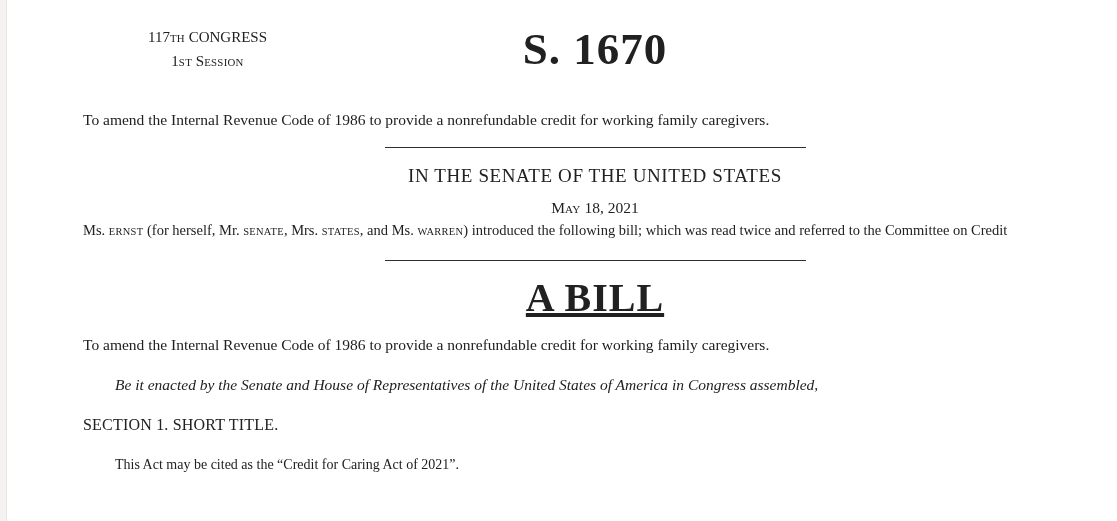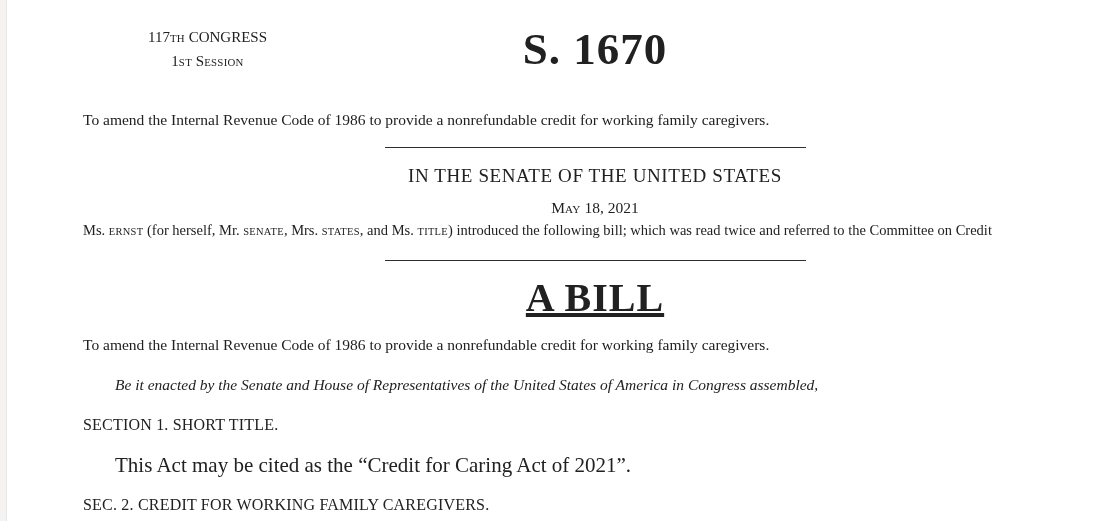--- a/index.html
+++ b/index.html
@@ -86,21 +86,21 @@
     text-indent: 32px;
   }
   .section-heading {
     margin-top: 20px;
     font-size: 16px; line-height: 20px;
     font-weight: normal;
     letter-spacing: 0.2px;
   }
   .section-text {
     margin-top: 20px;
-    font-size: 21px; line-height: 20px;
+    font-size: 14px; line-height: 20px;
     text-indent: 32px;
   }
 </style>
 </head>
 <body>
 
 <div class="gutter"></div>
 
 <div class="page">
 
@@ -113,29 +113,28 @@
   </div>
 
   <div class="preamble">To amend the Internal Revenue Code of 1986 to provide a nonrefundable credit for working family caregivers.</div>
 
   <div class="rule"></div>
 
   <div class="senate-heading">IN THE SENATE OF THE UNITED STATES</div>
 
   <div class="intro-date"><span>M</span><span class="sc">AY</span><span> 18, 2021</span></div>
 
-  <div class="sponsor-line"><span>Ms. </span><span class="sc">ERNST</span><span> (for herself, Mr. </span><span class="sc">SENATE</span><span>, Mrs. </span><span class="sc">STATES</span><span>, and Ms. </span><span class="sc">TITLE</span><span>) introduced the following bill; which was read twice and referred to the Committee on Credit</span></div>
+  <div class="sponsor-line"><span>Ms. </span><span class="sc">ERNST</span><span> (for herself, Mr. </span><span class="sc">SENATE</span><span>, Mrs. </span><span class="sc">STATES</span><span>, and Ms. </span><span class="sc">WARREN</span><span>) introduced the following bill; which was read twice and referred to the Committee on Credit</span></div>
 
   <div class="rule rule-2"></div>
 
   <div class="bill-heading">A BILL</div>
 
   <div class="bill-title">To amend the Internal Revenue Code of 1986 to provide a nonrefundable credit for working family caregivers.</div>
 
   <div class="enacting-clause">Be it enacted by the Senate and House of Representatives of the United States of America in Congress assembled,</div>
 
   <div class="section-heading">SECTION 1. SHORT TITLE.</div>
 
   <div class="section-text">This Act may be cited as the “Credit for Caring Act of 2021”.</div>
 
-  <div class="section-heading">SEC. 2. CREDIT FOR WORKING FAMILY CAREGIVERS.</div>
 
 </div>
 
 </body></html>

